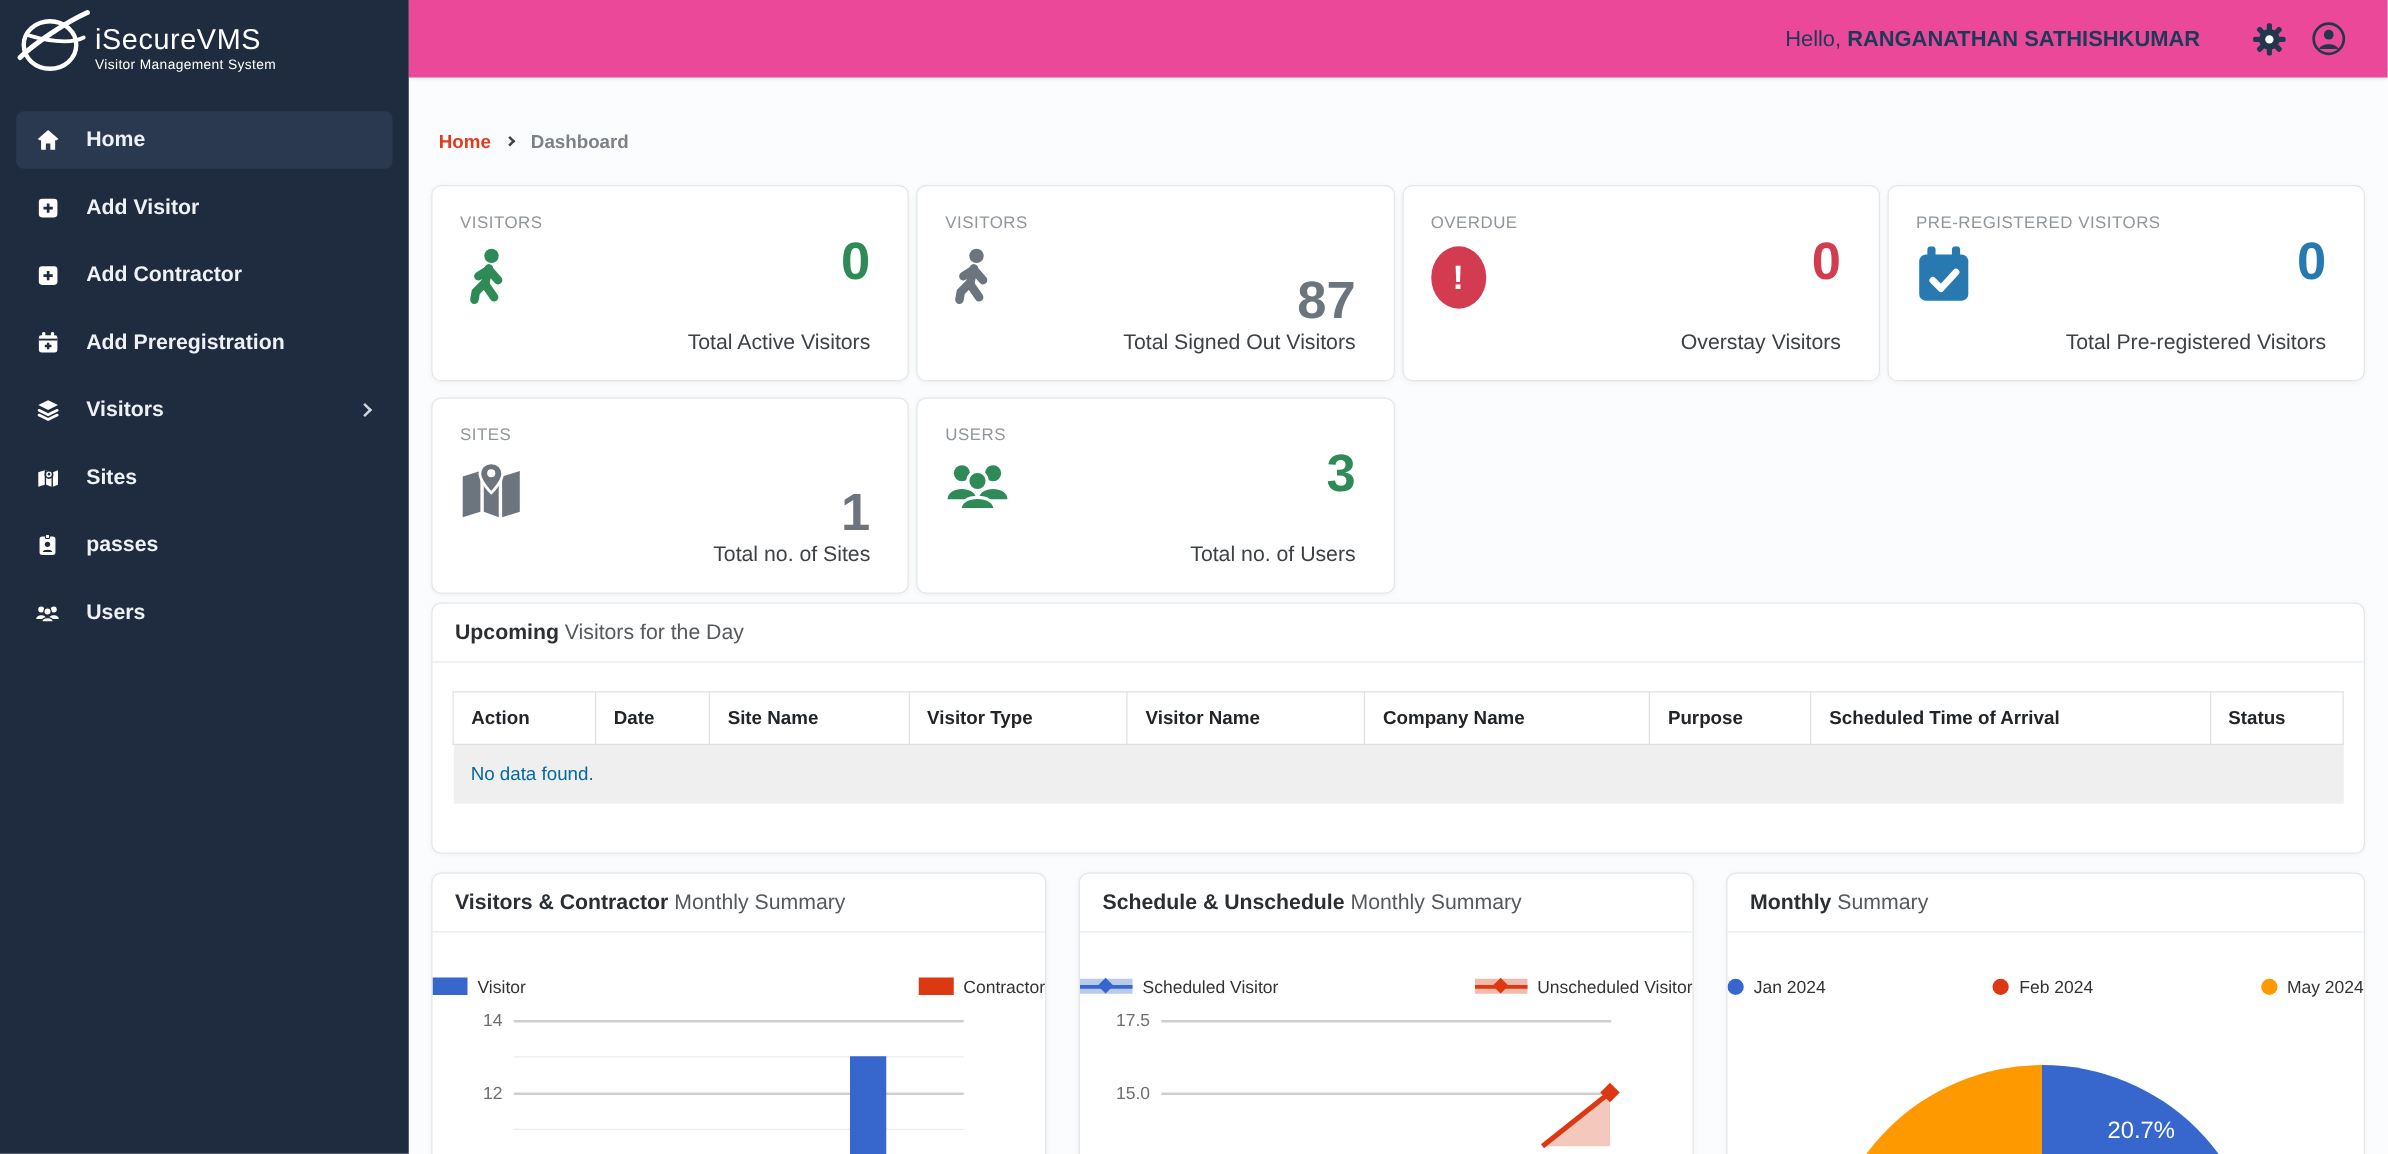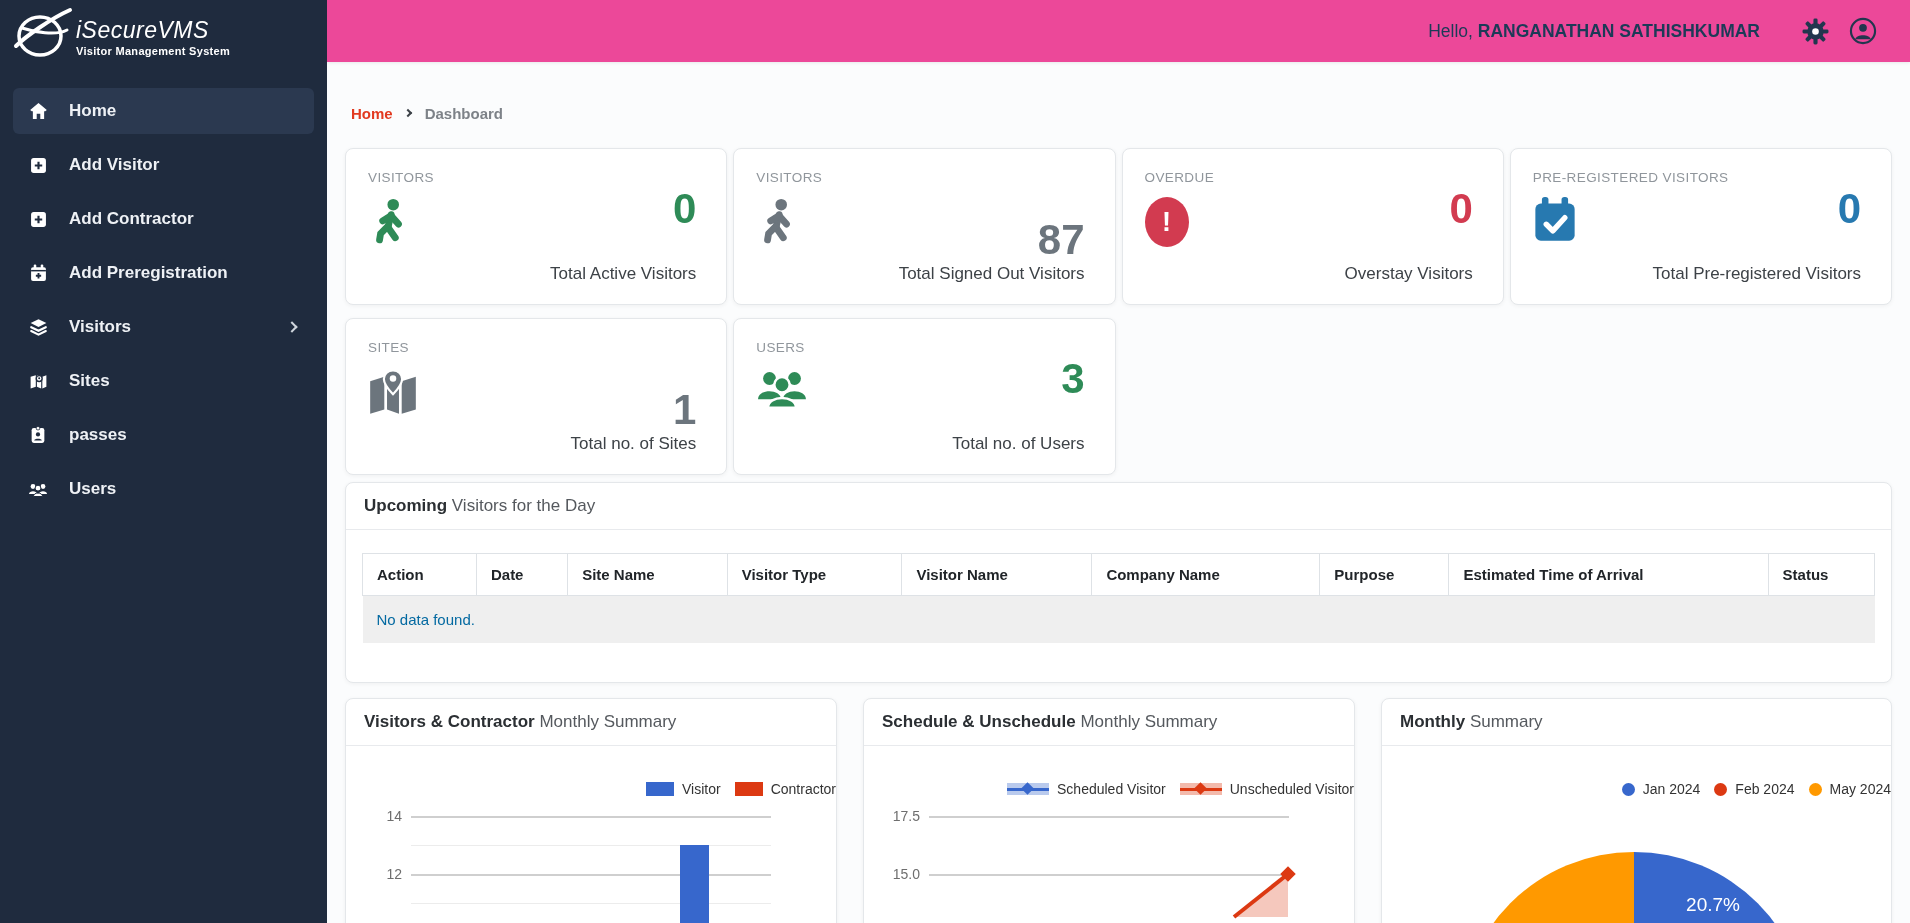--- a/index.html
+++ b/index.html
@@ -4,22 +4,22 @@
 <style>
   * { margin:0; padding:0; box-sizing:border-box; }
   html,body { width:1910px; height:923px; overflow:hidden; background:#fff;
     font-family:"Liberation Sans", sans-serif; }
 
   
   .sidebar { position:absolute; left:0; top:0; width:327px; height:923px;
     background:#1f2b3e; z-index:5; }
   .logo { display:flex; align-items:center; padding:6px 10px 4px 12px; }
   .logo-text { margin-left:2px; color:#fff; }
-  .logo-name { font-size:23px; letter-spacing:.5px; font-weight:400;font-style:italic; }
-  .logo-tag { font-size:11px; font-weight:700; letter-spacing:.3px; margin-top:1px; }
+  .logo-name { font-size:23px; letter-spacing:.5px; font-weight:400; }
+  .logo-tag { font-size:11px; font-weight:400; letter-spacing:.3px; margin-top:1px; }
   .menu { margin-top:16px; }
   .menu-item { position:relative; display:flex; align-items:center; height:46px;
     margin:0 13px 8px; padding:0 14px 0 15px; border-radius:6px; cursor:pointer;
     color:#eef1f5; font-size:17px; font-weight:600; }
   .menu-item .mi-label { margin-left:21px; }
   .menu-item.active { background:#2b3950; }
   .mi-icon { width:20px; height:20px; display:flex; align-items:center; justify-content:center; flex:0 0 20px; }
   .chev-right { position:absolute; right:18px; width:8px; height:8px;
     border-right:2.4px solid #cfd6dd; border-bottom:2.4px solid #cfd6dd;
     transform:rotate(-45deg); }
@@ -67,21 +67,21 @@
   .upcoming-body { padding:23px 16px 0; }
   table.vtable { width:100%; border-collapse:collapse; table-layout:fixed; }
   .vtable th { border:1px solid #dee2e6; text-align:left; font-size:15px; font-weight:700;
     color:#212529; padding:12px 14px; background:#fff; }
   .vtable td.nodata { background:#efefef; font-size:15px; color:#0369a1; padding:15px 14px; }
 
   
   .charts { margin:15px 18px 0; display:grid; grid-template-columns:492px 492px 1fr; gap:26px; }
   .chart-panel { position:relative; height:280px; overflow:hidden; }
   .legend { position:absolute; top:82px; left:0; right:0; display:flex;
-    justify-content:flex-end; align-items:center; gap:14px; font-size:14px; color:#333; }
+    justify-content:space-between; align-items:center; gap:14px; font-size:14px; color:#333; }
   .leg-item { display:flex; align-items:center; gap:8px; }
   .leg-swatch { width:28px; height:14px; }
   .leg-line { position:relative; width:42px; height:12px; }
   .leg-line .band { position:absolute; inset:0; opacity:.35; }
   .leg-line .ln { position:absolute; left:0; right:0; top:4.5px; height:3px; }
   .leg-line .dm { position:absolute; left:16px; top:1px; width:9px; height:9px; transform:rotate(45deg); }
   .leg-dot { width:13px; height:13px; border-radius:50%; }
   .grid { position:absolute; left:65px; width:360px; height:2px; background:#cfcfcf; }
   .grid.light { height:1px; background:#ececec; }
   .ytick { position:absolute; left:10px; width:46px; text-align:right; font-size:14px;
@@ -352,21 +352,21 @@
         </colgroup>
         <thead>
           <tr>
             <th>Action</th>
             <th>Date</th>
             <th>Site Name</th>
             <th>Visitor Type</th>
             <th>Visitor Name</th>
             <th>Company Name</th>
             <th>Purpose</th>
-            <th>Estimated Time of Arrival</th>
+            <th>Scheduled Time of Arrival</th>
             <th>Status</th>
           </tr>
         </thead>
         <tbody>
           <tr>
             <td class="nodata" colspan="9">No data found.</td>
           </tr>
         </tbody>
       </table>
     </div>

